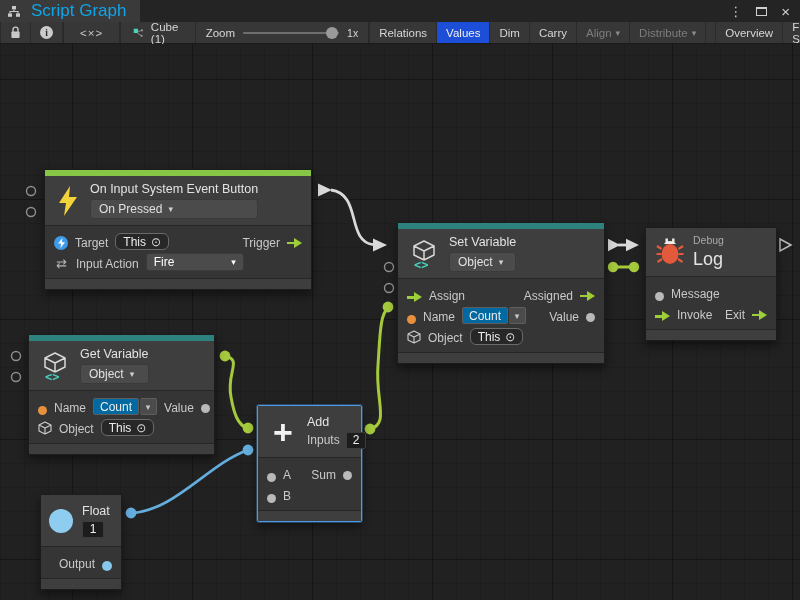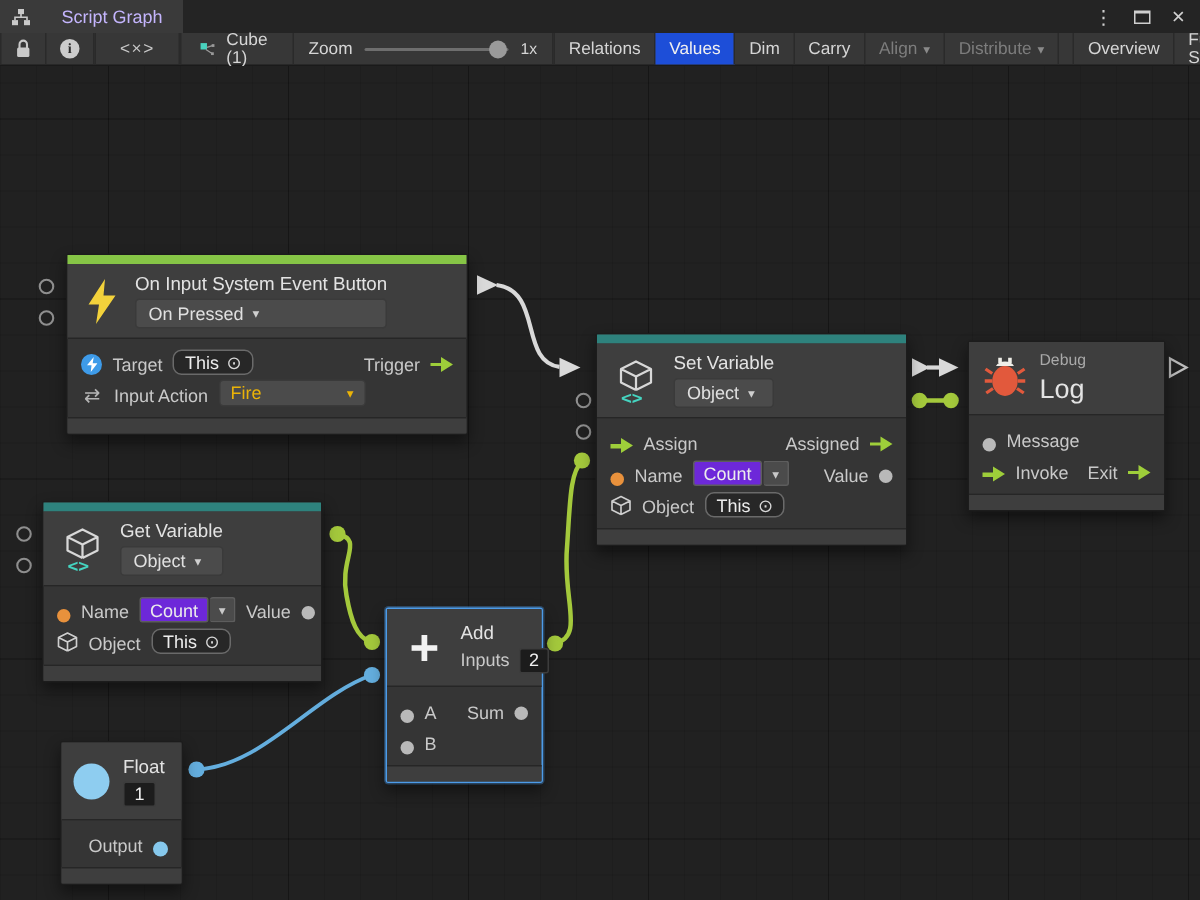--- a/index.html
+++ b/index.html
@@ -3,22 +3,22 @@
 <meta charset="utf-8">
 <style>
   * { margin:0; padding:0; box-sizing:border-box; }
   html,body { width:800px; height:600px; background:#1e1e1e; overflow:hidden;
     font-family:"Liberation Sans", sans-serif; -webkit-font-smoothing:antialiased; }
   .app { position:relative; width:800px; height:600px; color:#cfcfcf; font-size:12px; }
 
   
   .titlebar { position:absolute; left:0; top:0; width:800px; height:22px; background:#242424;
     display:flex; align-items:stretch; }
-  .tab { display:flex; align-items:center; gap:20px; padding:0 14px 0 7px; background:#3a3a3a;
-    color:#c4b5fd; font-size:12px; }
+  .tab { display:flex; align-items:center; gap:10px; padding:0 14px 0 7px; background:#3a3a3a;
+    color:#0ea5e9; font-size:17px; }
   .win-controls { margin-left:auto; display:flex; align-items:center; gap:14px; padding-right:10px; color:#cfcfcf; }
   .kebab { font-size:13px; line-height:1; }
   .maxbox { width:11px; height:9px; border:1.6px solid #cfcfcf; border-top-width:2.5px; }
   .closex { font-size:15px; line-height:1; }
 
   
   .toolbar { position:absolute; left:0; top:22px; width:800px; height:22px; background:#373737;
     display:flex; align-items:stretch; font-size:11.5px; color:#d6d6d6; border-bottom:1px solid #1a1a1a; }
   .tb-btn { display:flex; align-items:center; justify-content:center; padding:0 9px; border-right:1px solid #2a2a2a; }
   .tb-btn.first { border-left:1px solid #2a2a2a; }
@@ -57,23 +57,23 @@
   .body { padding:3px 0 4px; }
   .row { display:flex; align-items:flex-end; gap:7px; height:21px; padding:0 9px; }
   .right { margin-left:auto; display:flex; align-items:center; gap:7px;margin-top:31px; }
   .footer { height:11px; background:#3e3e3e; border-top:1px solid #262626; margin-top:3px; }
 
   
   .dd-pill { display:inline-flex; align-items:center; gap:6px; background:#4b4b4b; border:1px solid #3a3a3a;
     border-radius:3px; padding:2px 8px; color:#e0e0e0; }
   .dd-pill .car { font-size:9px; color:#cfcfcf; }
   .dd-wide { display:inline-flex; align-items:center; justify-content:space-between; background:#4b4b4b;
-    border:1px solid #3a3a3a; border-radius:3px; padding:1px 7px; min-width:98px; color:#eab308; }
+    border:1px solid #3a3a3a; border-radius:3px; padding:1px 7px; min-width:98px; color:#ffffff; }
   .field-dd { display:inline-flex; align-items:center; }
-  .field-dd .fld { background:#6d28d9; border:1px solid #5d5d5d; border-radius:2px; padding:0 6px;
+  .field-dd .fld { background:#0369a1; border:1px solid #5d5d5d; border-radius:2px; padding:0 6px;
     height:17px; display:flex; align-items:center; color:#ececec; }
   .field-dd .btn { background:#4b4b4b; border:1px solid #5d5d5d; border-left:none; border-radius:2px;
     height:17px; width:17px; display:flex; align-items:center; justify-content:center; font-size:9px; margin-left:1px; }
   .this-pill { display:inline-flex; align-items:center; gap:5px; background:#272727; border:1px solid #6a6a6a;
     border-radius:6px; padding:0 7px; height:17px; color:#ececec; }
   .this-pill .ring { font-size:12px; color:#d8d8d8; }
   .valbox { background:#1c1c1c; border:1px solid #3c3c3c; border-radius:2px; padding:0 6px; height:17px;
     display:inline-flex; align-items:center; color:#f0f0f0; }
 
   .dot { width:9px; height:9px; border-radius:50%; background:#b9b9b9; flex:none; }

